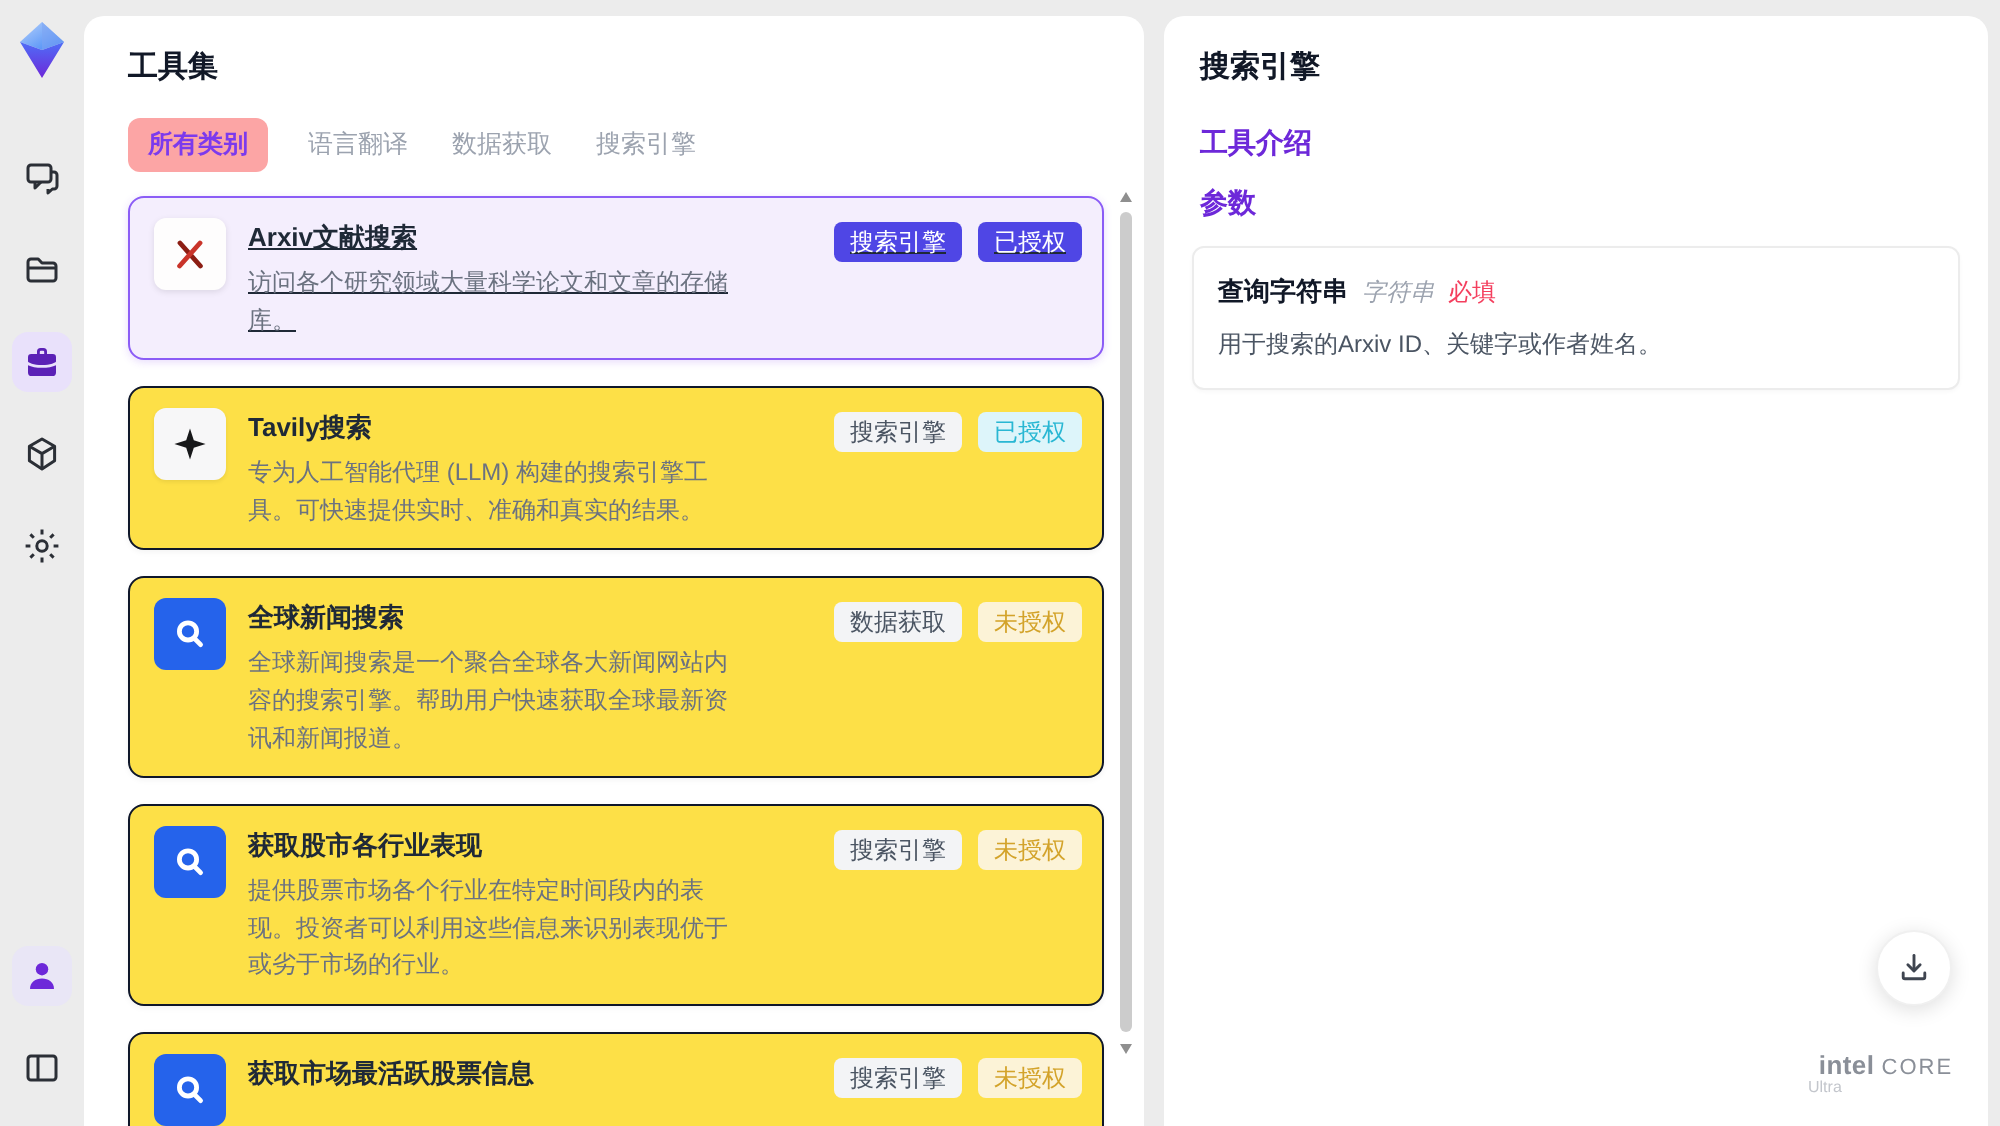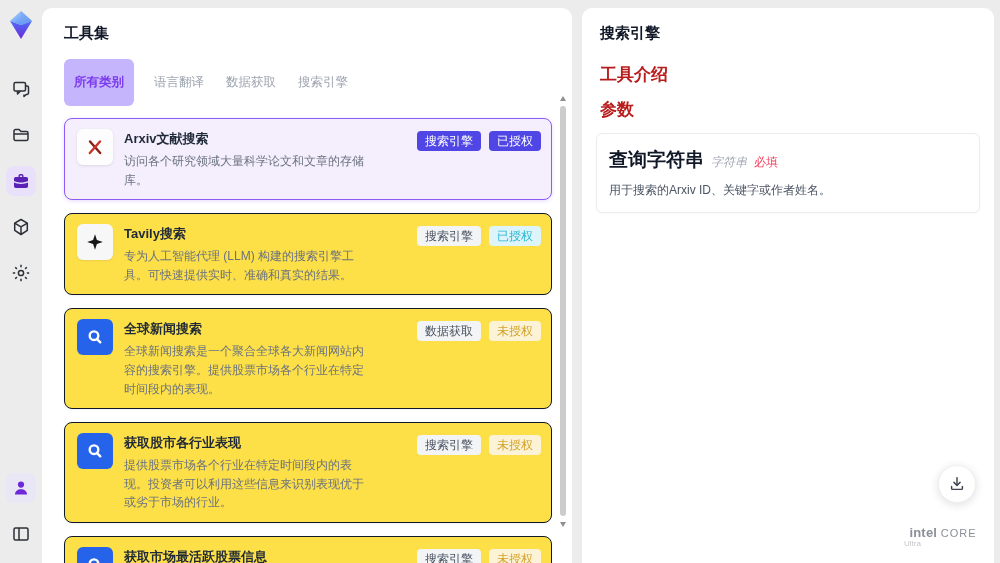--- a/index.html
+++ b/index.html
@@ -36,33 +36,34 @@
   .panel-right {
     flex:1; background:#fff; border-radius:10px 10px 0 0;
     padding:16px 14px 0 14px; position:relative;
   }
 
   
   .lp-title { font-size:15px; font-weight:bold; color:#111827; margin-bottom:16px; }
   .tabs { display:flex; align-items:center; gap:18px; margin-bottom:12px; }
   .tab { font-size:12.5px; color:#9ca3af; padding:5px 2px; cursor:pointer; white-space:nowrap; }
   .tab.active {
-    background:#c4b5fd; color:#7c3aed; font-weight:bold;
-    padding:15px 10px; border-radius:6px;
+    background:#fca5a5; color:#7c3aed; font-weight:bold;
+    padding:5px 10px; border-radius:6px;
   }
 
   .tool-list { padding-right:6px; }
   .tool-item {
     display:flex; gap:11px; padding:10px 10px 10px 12px; margin-bottom:13px;
     border:1px solid #0f172a; border-radius:8px; background:#fde047;
     box-shadow:0 1px 3px rgba(0,0,0,.05); cursor:pointer;
   }
   .tool-item.selected {
     background:#f4eefd; border:1px solid #8b5cf6;
     box-shadow:0 1px 4px rgba(124,58,237,.18);
+    text-decoration:underline;
   }
   .tool-icon {
     width:36px; height:36px; border-radius:6px; flex-shrink:0;
     display:grid; place-items:center;
   }
   .tool-icon.light { background:#f7f7f8; box-shadow:0 1px 2px rgba(0,0,0,.08); }
   .tool-icon.white { background:#fefdfd; box-shadow:0 1px 3px rgba(0,0,0,.10); }
   .tool-icon.blue  { background:#2563eb; }
   .tool-main { flex:1; min-width:0; padding-right:6px; }
   .tool-name { font-size:13px; font-weight:bold; color:#1f2937; margin:1px 0 4px; }
@@ -84,28 +85,28 @@
   }
   .sb-arrow-up   { top:0; border-bottom:5px solid #8f8f8f; }
   .sb-arrow-down { bottom:26px; border-top:5px solid #8f8f8f; }
   .sb-thumb {
     position:absolute; top:10px; left:0; width:6px; height:410px;
     background:#cccccc; border-radius:3px;
   }
 
   
   .dp-title { font-size:15px; font-weight:bold; color:#111827; margin-bottom:20px; padding-left:4px; }
-  .dp-heading { font-size:17px; font-weight:bold; color:#b91c1c; margin-bottom:12px; padding-left:4px; }
+  .dp-heading { font-size:14px; font-weight:bold; color:#6d28d9; margin-bottom:12px; padding-left:4px; }
   .dp-box {
     border:1px solid #ececec; border-radius:6px; background:#fff;
     padding:13px 12px; margin-bottom:20px; box-shadow:0 1px 2px rgba(0,0,0,.03);
   }
   .dp-intro-text { font-size:13px; color:#374151; line-height:1.6; }
   .param-row { display:flex; align-items:baseline; gap:7px; margin-bottom:9px; }
-  .param-name { font-size:19px; font-weight:bold; color:#111827; }
+  .param-name { font-size:13px; font-weight:bold; color:#111827; }
   .param-type { font-size:12px; color:#9ca3af;font-style:italic; }
   .param-required { font-size:12px; color:#f43f5e; }
   .param-desc { font-size:12px; color:#4b5563; }
 
   
   .fab-download {
     position:absolute; right:18px; bottom:60px; width:38px; height:38px;
     border-radius:50%; background:#fff; border:1px solid #f0f0f0;
     box-shadow:0 2px 10px rgba(0,0,0,.13); display:grid; place-items:center; cursor:pointer;
   }
@@ -245,21 +246,21 @@
 
       <div class="tool-item">
         <div class="tool-icon blue">
           <svg width="20" height="20" viewBox="0 0 20 20" fill="none" stroke="#fff" stroke-width="2.4" stroke-linecap="round">
             <circle cx="9" cy="8.7" r="4.3"></circle>
             <line x1="12.3" y1="12.3" x2="15.3" y2="15.3"></line>
           </svg>
         </div>
         <div class="tool-main">
           <div class="tool-name">全球新闻搜索</div>
-          <div class="tool-desc">全球新闻搜索是一个聚合全球各大新闻网站内容的搜索引擎。提供股票市场各个行业在特定时间段内的表现。</div>
+          <div class="tool-desc">全球新闻搜索是一个聚合全球各大新闻网站内容的搜索引擎。帮助用户快速获取全球最新资讯和新闻报道。</div>
         </div>
         <div class="tool-badges">
           <span class="badge b-cat">数据获取</span>
           <span class="badge b-auth-no">未授权</span>
         </div>
       </div>
 
       <div class="tool-item">
         <div class="tool-icon blue">
           <svg width="20" height="20" viewBox="0 0 20 20" fill="none" stroke="#fff" stroke-width="2.4" stroke-linecap="round">

